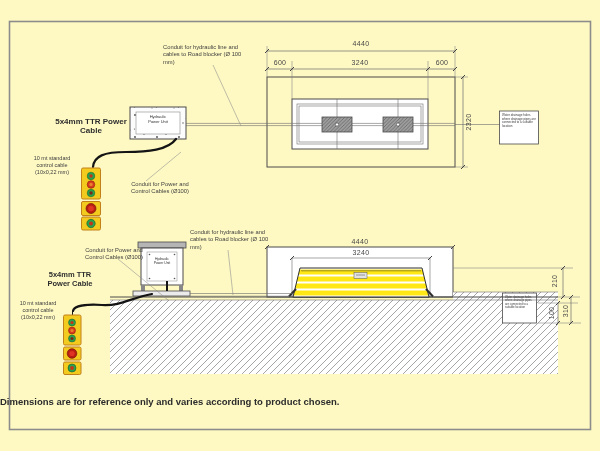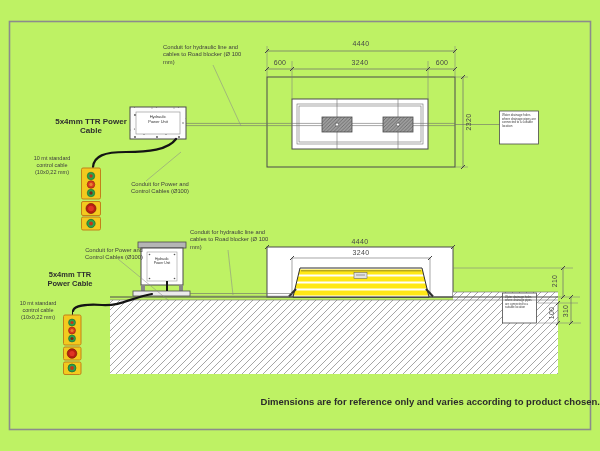--- a/index.html
+++ b/index.html
@@ -1,28 +1,28 @@
 <!DOCTYPE html>
 <html><head>
 <meta charset="utf-8">
 <style>
   * { margin:0; padding:0; box-sizing:border-box; }
   html,body { background:#fff; }
   body { width:600px; height:451px; overflow:hidden; font-family:"Liberation Sans", sans-serif; }
-  .canvas { position:relative; width:600px; height:451px; background:#bef264; }
+  .canvas { position:relative; width:600px; height:451px; background:#fef9c3; }
   svg.art { position:absolute; left:0; top:0; }
 
   .lbl { position:absolute; color:#3d3d3d; font-size:5.8px; line-height:1.28; }
   .lbl.c { text-align:center; }
   .lbl.b { font-weight:bold; color:#2e2e2e; line-height:1.18; }
   .dim { position:absolute; color:#474747; font-size:7px; text-align:center; letter-spacing:0.3px; }
   .rot { transform:rotate(-90deg); transform-origin:center center; }
   .tiny { position:absolute; font-size:3px; line-height:1.2; color:#3a3a3a; }
   .hpu-lbl { position:absolute; color:#303030; text-align:center; }
-  .footer { position:absolute; left:0; width:600px; text-align:right; font-size:9.5px; font-weight:bold; color:#2b2b2b; }
+  .footer { position:absolute; left:0; width:600px; text-align:left; font-size:9.5px; font-weight:bold; color:#2b2b2b; }
 
   .ln   { stroke:#4a4a4a; stroke-width:1; fill:none; }
   .lnf  { stroke:#4a4a4a; stroke-width:1; fill:#fff; }
   .ln-t { stroke:#6b6b6b; stroke-width:0.6; fill:none; }
   .dim-l{ stroke:#6b6b6b; stroke-width:0.7; }
   .ext-l{ stroke:#7d7d7d; stroke-width:0.55; }
   .tick { stroke:#424242; stroke-width:1; }
   .cable{ stroke:#141414; stroke-width:2.2; fill:none; stroke-linecap:round; }
   .leader{ stroke:#8a8a8a; stroke-width:0.55; }
   .ybox { fill:#f3ca1e; stroke:#c2801a; stroke-width:1; }

